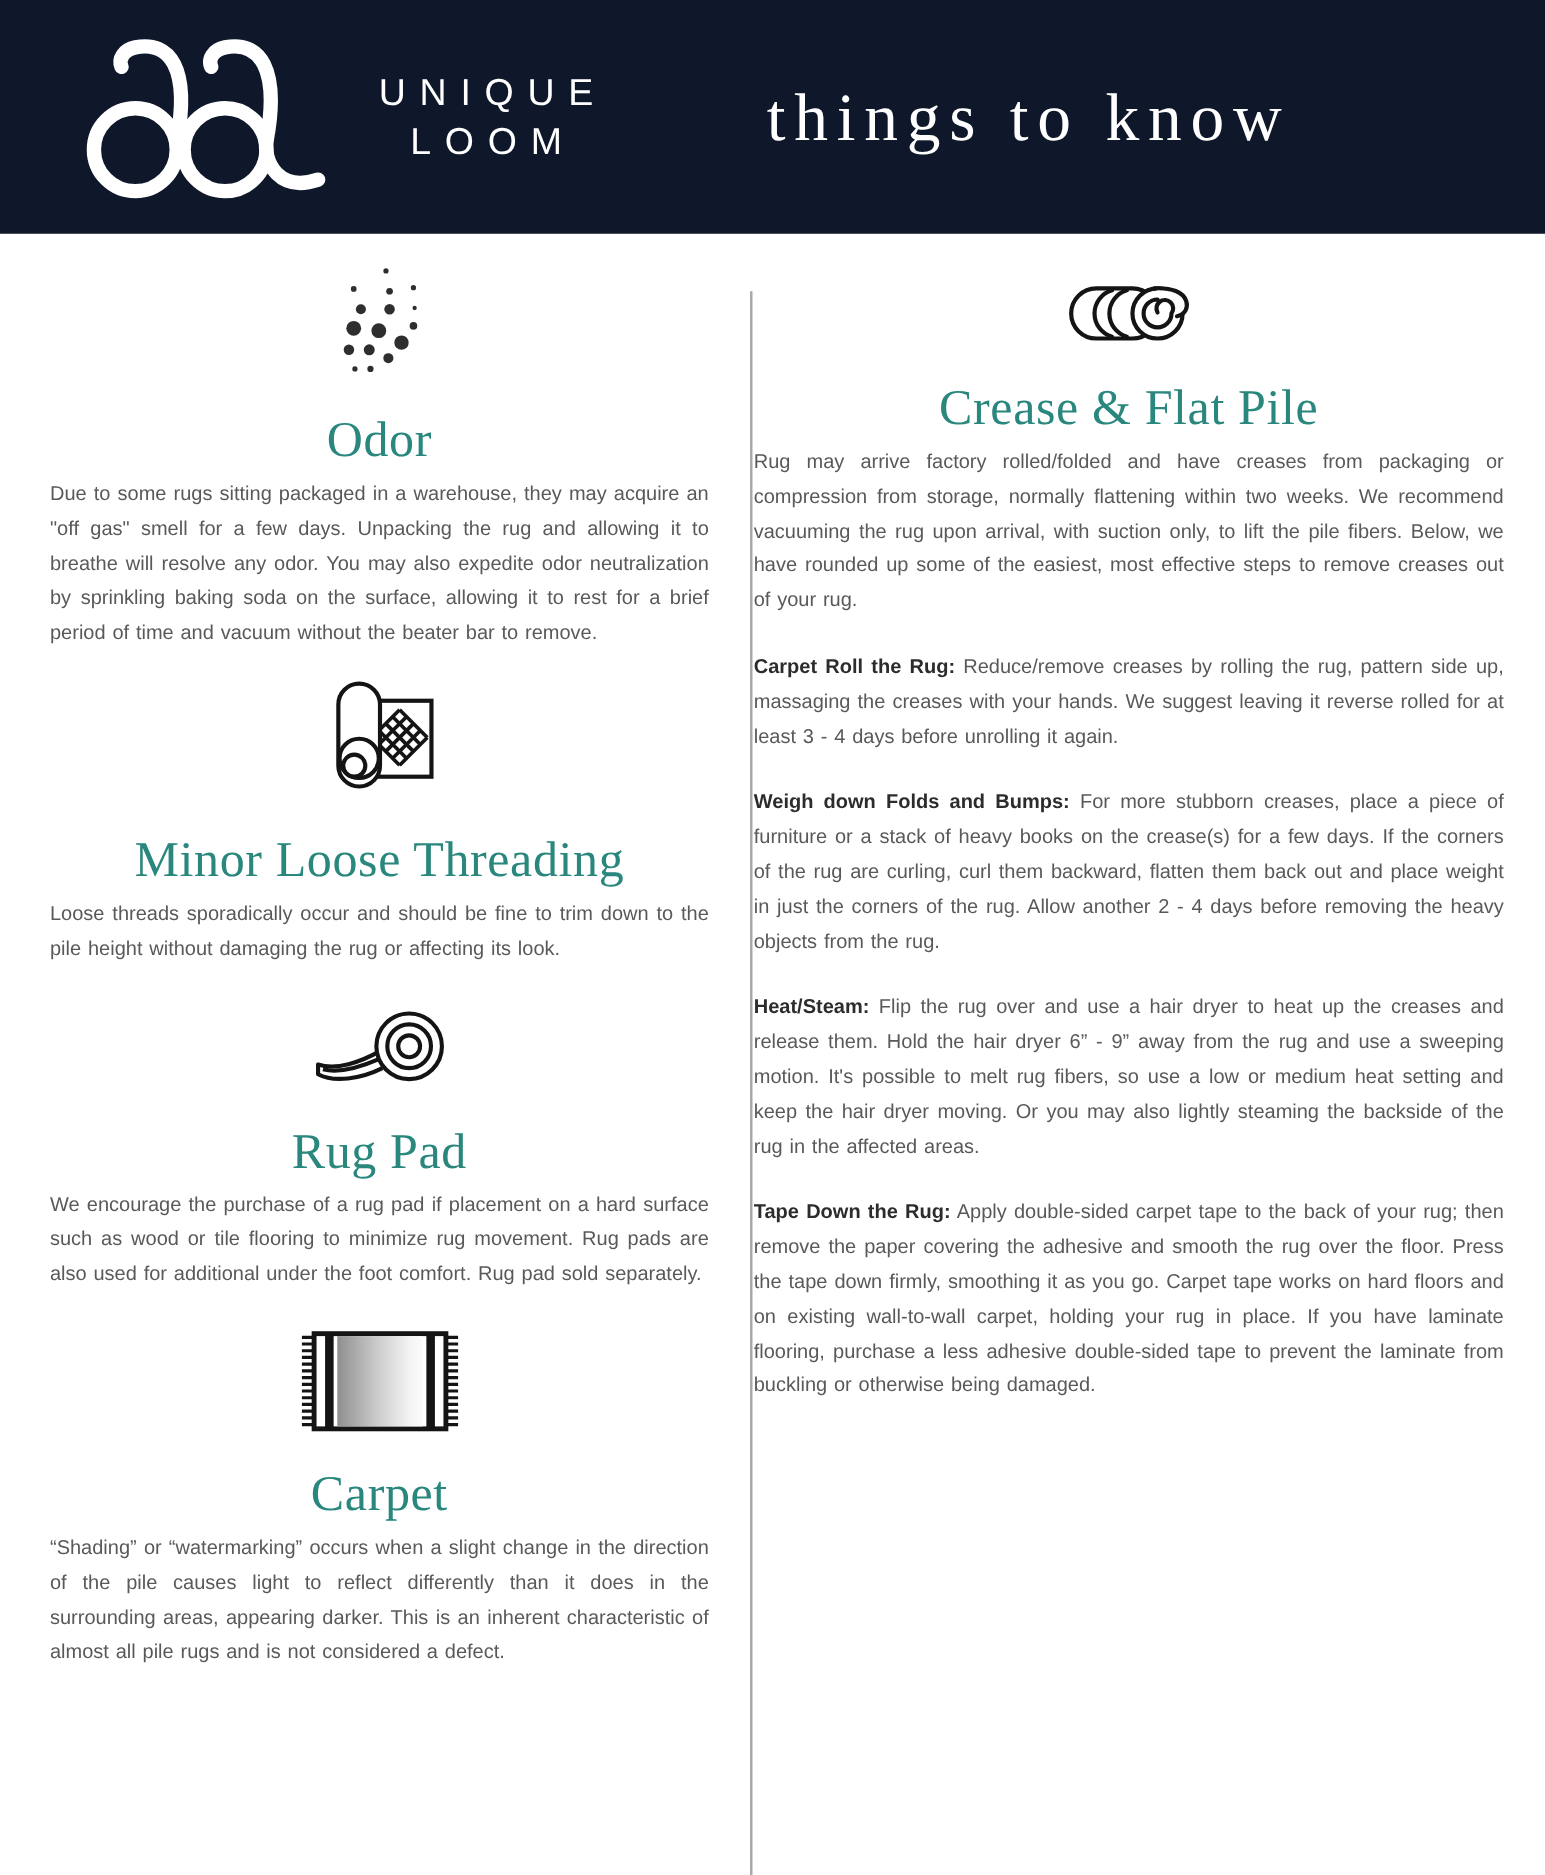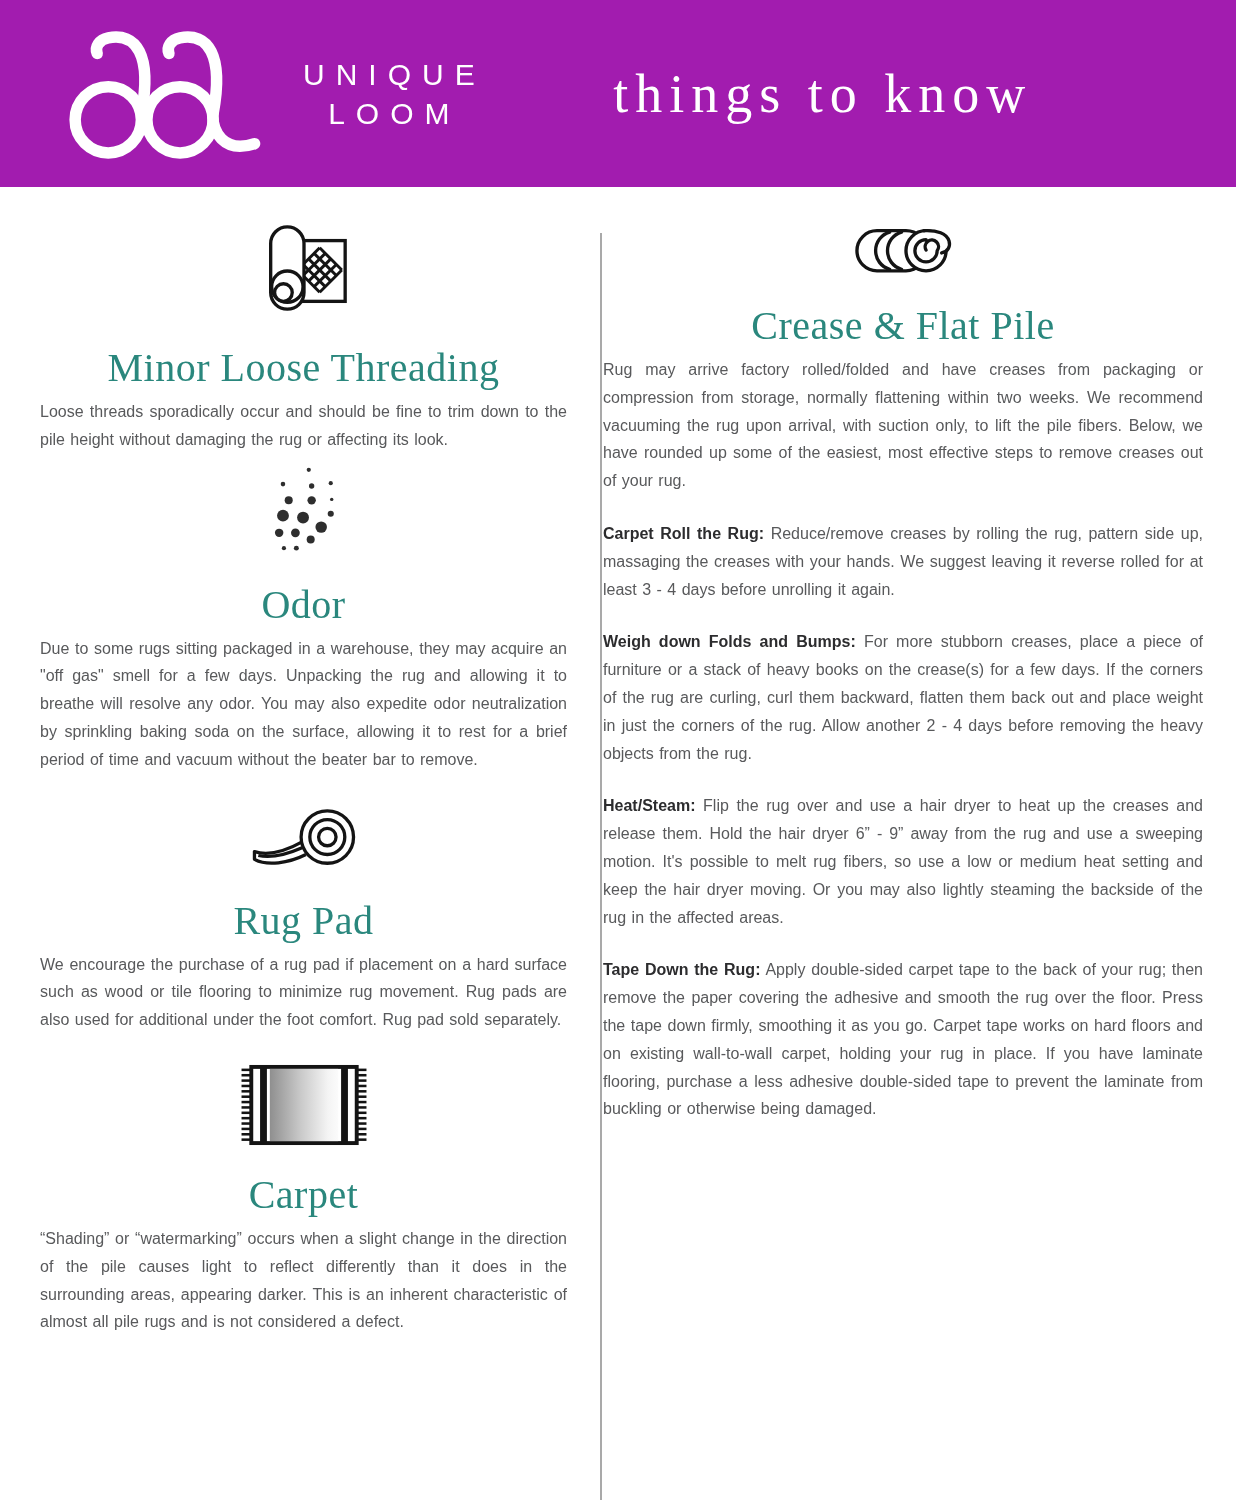--- a/index.html
+++ b/index.html
@@ -4,21 +4,21 @@
 <style>
   html, body { margin: 0; padding: 0; background: #ffffff; }
   body {
     width: 1236px; height: 1500px; overflow: hidden;
     font-family: "Liberation Sans", sans-serif;
     -webkit-font-smoothing: antialiased;
   }
 
   
   .header {
-    height: 187px; background: #a21caf;
+    height: 187px; background: #0f172a;
     display: flex; align-items: center;
     padding: 0 40px 0 64px; box-sizing: border-box;
   }
   .brand { display: flex; align-items: center; }
   .brand svg { display: block; }
   .brand-text {
     margin-left: 30px; color: #ffffff; text-align: center;
     font-size: 30px; font-weight: 400; letter-spacing: 11px;
     line-height: 39px; white-space: nowrap;
   }
@@ -83,20 +83,43 @@
   </div>
   <div class="title-wrap">
     <h1 class="page-title">things to know</h1>
   </div>
 </div>
 
 <div class="columns">
   <div class="divider"></div>
 
   <div class="col-left">
+
+    <section class="sec">
+      <svg class="icon icon-odor" width="86" height="96" viewBox="0 0 90 100" fill="#2e2e2e">
+        <circle cx="50" cy="10" r="2.2"></circle>
+        <circle cx="23" cy="25" r="2.4"></circle>
+          <circle cx="53" cy="27" r="2.8"></circle>
+          <circle cx="73" cy="24" r="2.2"></circle>
+        <circle cx="29" cy="42" r="4.2"></circle>
+          <circle cx="53" cy="42" r="4.4"></circle>
+          <circle cx="74" cy="41" r="1.8"></circle>
+        <circle cx="23" cy="58" r="6.2"></circle>
+          <circle cx="44" cy="60" r="6.2"></circle>
+          <circle cx="73" cy="56" r="3.2"></circle>
+        <circle cx="19" cy="76" r="4.4"></circle>
+          <circle cx="36" cy="76" r="4.6"></circle>
+          <circle cx="63" cy="70" r="6"></circle>
+        <circle cx="52" cy="83" r="4.2"></circle>
+        <circle cx="24" cy="92" r="2.2"></circle>
+          <circle cx="37" cy="92" r="2.6"></circle>
+      </svg>
+      <h2 class="sec-heading">Odor</h2>
+      <p class="sec-body">Due to some rugs sitting packaged in a warehouse, they may acquire an "off gas" smell for a few days. Unpacking the rug and allowing it to breathe will resolve any odor. You may also expedite odor neutralization by sprinkling baking soda on the surface, allowing it to rest for a brief period of time and vacuum without the beater bar to remove.</p>
+    </section>
 
     <section class="sec">
       <svg class="icon icon-thread" width="100" height="98" viewBox="0 0 100 100" fill="none" stroke="#141414" stroke-width="3.4">
         <rect x="36" y="20" width="56" height="62" fill="#ffffff"></rect>
         <g stroke-width="3">
           <g transform="rotate(45 66 50)">
             <line x1="50" y1="34" x2="50" y2="66"></line>
               <line x1="58" y1="34" x2="58" y2="66"></line>
             <line x1="66" y1="34" x2="66" y2="66"></line>
               <line x1="74" y1="34" x2="74" y2="66"></line>
@@ -107,43 +130,20 @@
               <line x1="50" y1="58" x2="82" y2="58"></line>
             <line x1="50" y1="66" x2="82" y2="66"></line>
           </g>
         </g>
         <rect x="16" y="6" width="34" height="84" rx="17" fill="#ffffff"></rect>
         <circle cx="33" cy="67" r="16" fill="#ffffff"></circle>
         <circle cx="29" cy="73" r="9" fill="#ffffff"></circle>
       </svg>
       <h2 class="sec-heading">Minor Loose Threading</h2>
       <p class="sec-body">Loose threads sporadically occur and should be fine to trim down to the pile height without damaging the rug or affecting its look.</p>
-    </section>
-
-    <section class="sec">
-      <svg class="icon icon-odor" width="86" height="96" viewBox="0 0 90 100" fill="#2e2e2e">
-        <circle cx="50" cy="10" r="2.2"></circle>
-        <circle cx="23" cy="25" r="2.4"></circle>
-          <circle cx="53" cy="27" r="2.8"></circle>
-          <circle cx="73" cy="24" r="2.2"></circle>
-        <circle cx="29" cy="42" r="4.2"></circle>
-          <circle cx="53" cy="42" r="4.4"></circle>
-          <circle cx="74" cy="41" r="1.8"></circle>
-        <circle cx="23" cy="58" r="6.2"></circle>
-          <circle cx="44" cy="60" r="6.2"></circle>
-          <circle cx="73" cy="56" r="3.2"></circle>
-        <circle cx="19" cy="76" r="4.4"></circle>
-          <circle cx="36" cy="76" r="4.6"></circle>
-          <circle cx="63" cy="70" r="6"></circle>
-        <circle cx="52" cy="83" r="4.2"></circle>
-        <circle cx="24" cy="92" r="2.2"></circle>
-          <circle cx="37" cy="92" r="2.6"></circle>
-      </svg>
-      <h2 class="sec-heading">Odor</h2>
-      <p class="sec-body">Due to some rugs sitting packaged in a warehouse, they may acquire an "off gas" smell for a few days. Unpacking the rug and allowing it to breathe will resolve any odor. You may also expedite odor neutralization by sprinkling baking soda on the surface, allowing it to rest for a brief period of time and vacuum without the beater bar to remove.</p>
     </section>
 
     <section class="sec">
       <svg class="icon icon-pad" width="118" height="68" viewBox="0 0 120 70" fill="none" stroke="#141414" stroke-width="3.4" stroke-linejoin="round">
         <path d="M60,38 C44,47 24,54 9,49 L9,57 C22,64 44,61 62,52" fill="#ffffff"></path>
         <path d="M58,45 C42,52 26,56 13,53"></path>
         <circle cx="84" cy="34" r="27" fill="#ffffff"></circle>
         <circle cx="84" cy="34" r="18"></circle>
         <circle cx="84" cy="34" r="9"></circle>
       </svg>

